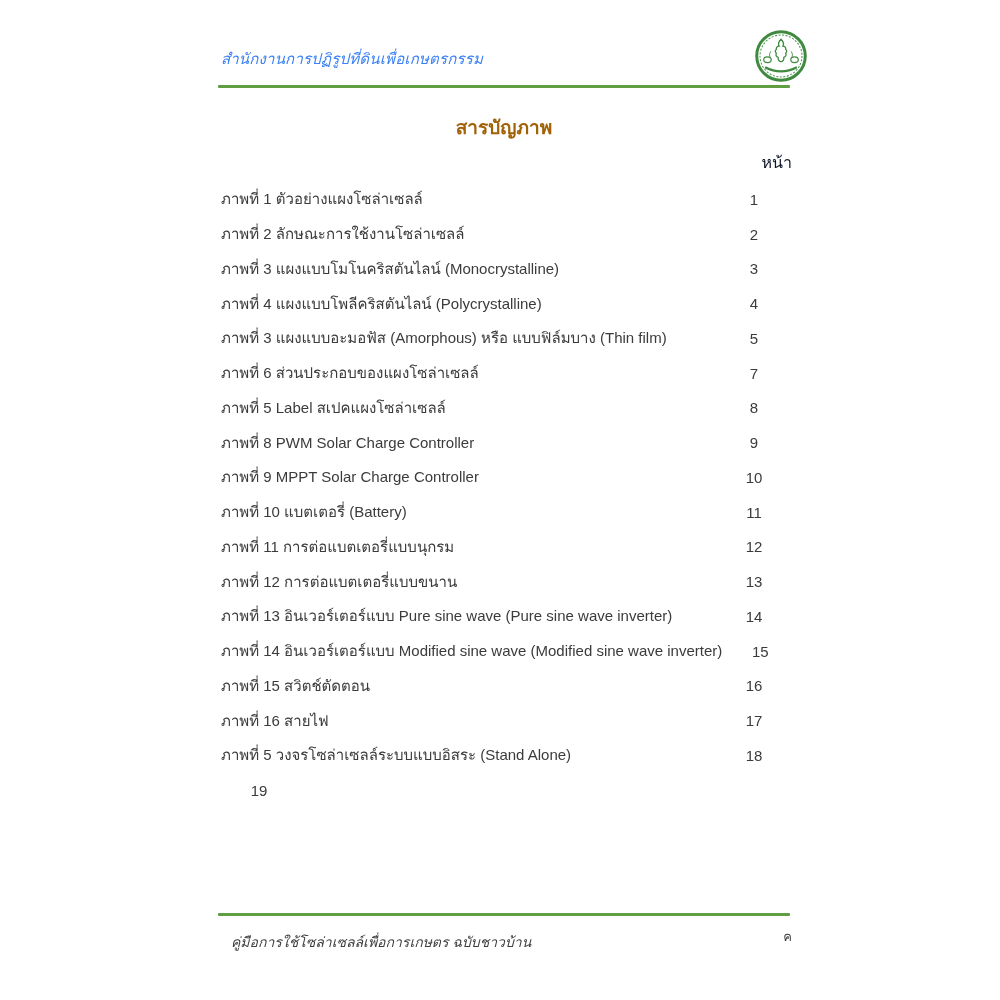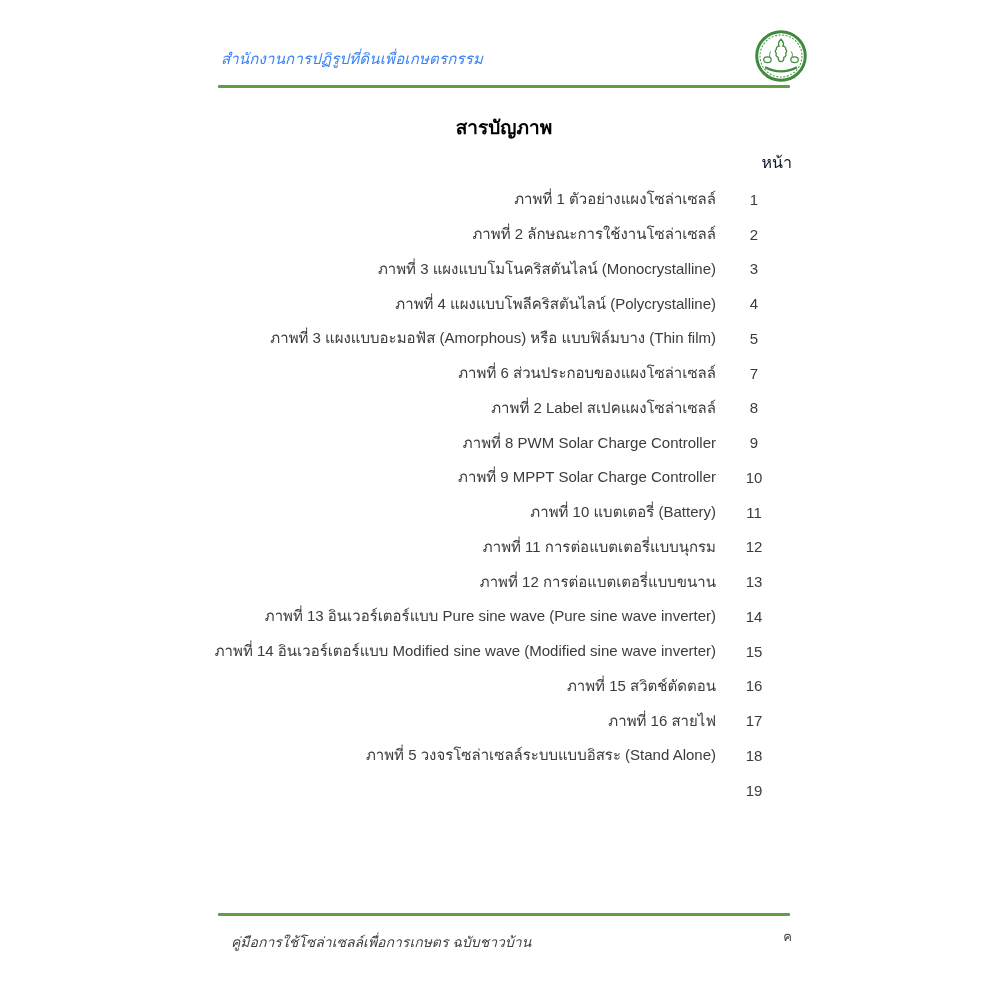--- a/index.html
+++ b/index.html
@@ -22,32 +22,32 @@
     width:56px; height:56px;
   }
   .rule {
     position:absolute; left:218px; width:572px; height:3px;
     background:#5f9e41; border-radius:1px;
   }
   .rule.header-rule { top:85px; }
   .rule.footer-rule { top:913px; }
   .toc-title {
     position:absolute; left:218px; top:112px; width:572px;
-    text-align:center; font-size:19px; font-weight:bold; color:#000000;
+    text-align:center; font-size:19px; font-weight:bold; color:#a16207;
   }
   .page-col-label {
     position:absolute; left:712px; top:150px; width:80px;
     text-align:right; font-size:16px; color:#0f172a;
   }
   .toc-list {
     position:absolute; left:221px; top:182px; width:571px;
   }
   .toc-row {
     height:34.76px;
-    display:flex; align-items:center; justify-content:flex-end;
+    display:flex; align-items:center; justify-content:space-between;
   }
   .toc-label {
     font-size:15px; color:#3b3b3b; white-space:nowrap;
   }
   .toc-page {
     width:76px; flex:0 0 76px; text-align:center;
     font-size:15px; color:#3b3b3b;
   }
   .footer-doc-title {
     position:absolute; left:231px; top:931px;
@@ -102,21 +102,21 @@
       </div>
       <div class="toc-row">
         <span class="toc-label">ภาพที่ 3 แผงแบบอะมอฟัส (Amorphous) หรือ แบบฟิล์มบาง (Thin film)</span>
         <span class="toc-page">5</span>
       </div>
       <div class="toc-row">
         <span class="toc-label">ภาพที่ 6 ส่วนประกอบของแผงโซล่าเซลล์</span>
         <span class="toc-page">7</span>
       </div>
       <div class="toc-row">
-        <span class="toc-label">ภาพที่ 2 Label สเปคแผงโซล่าเซลล์</span>
+        <span class="toc-label">ภาพที่ 5 Label สเปคแผงโซล่าเซลล์</span>
         <span class="toc-page">8</span>
       </div>
       <div class="toc-row">
         <span class="toc-label">ภาพที่ 8 PWM Solar Charge Controller</span>
         <span class="toc-page">9</span>
       </div>
       <div class="toc-row">
         <span class="toc-label">ภาพที่ 9 MPPT Solar Charge Controller</span>
         <span class="toc-page">10</span>
       </div>

